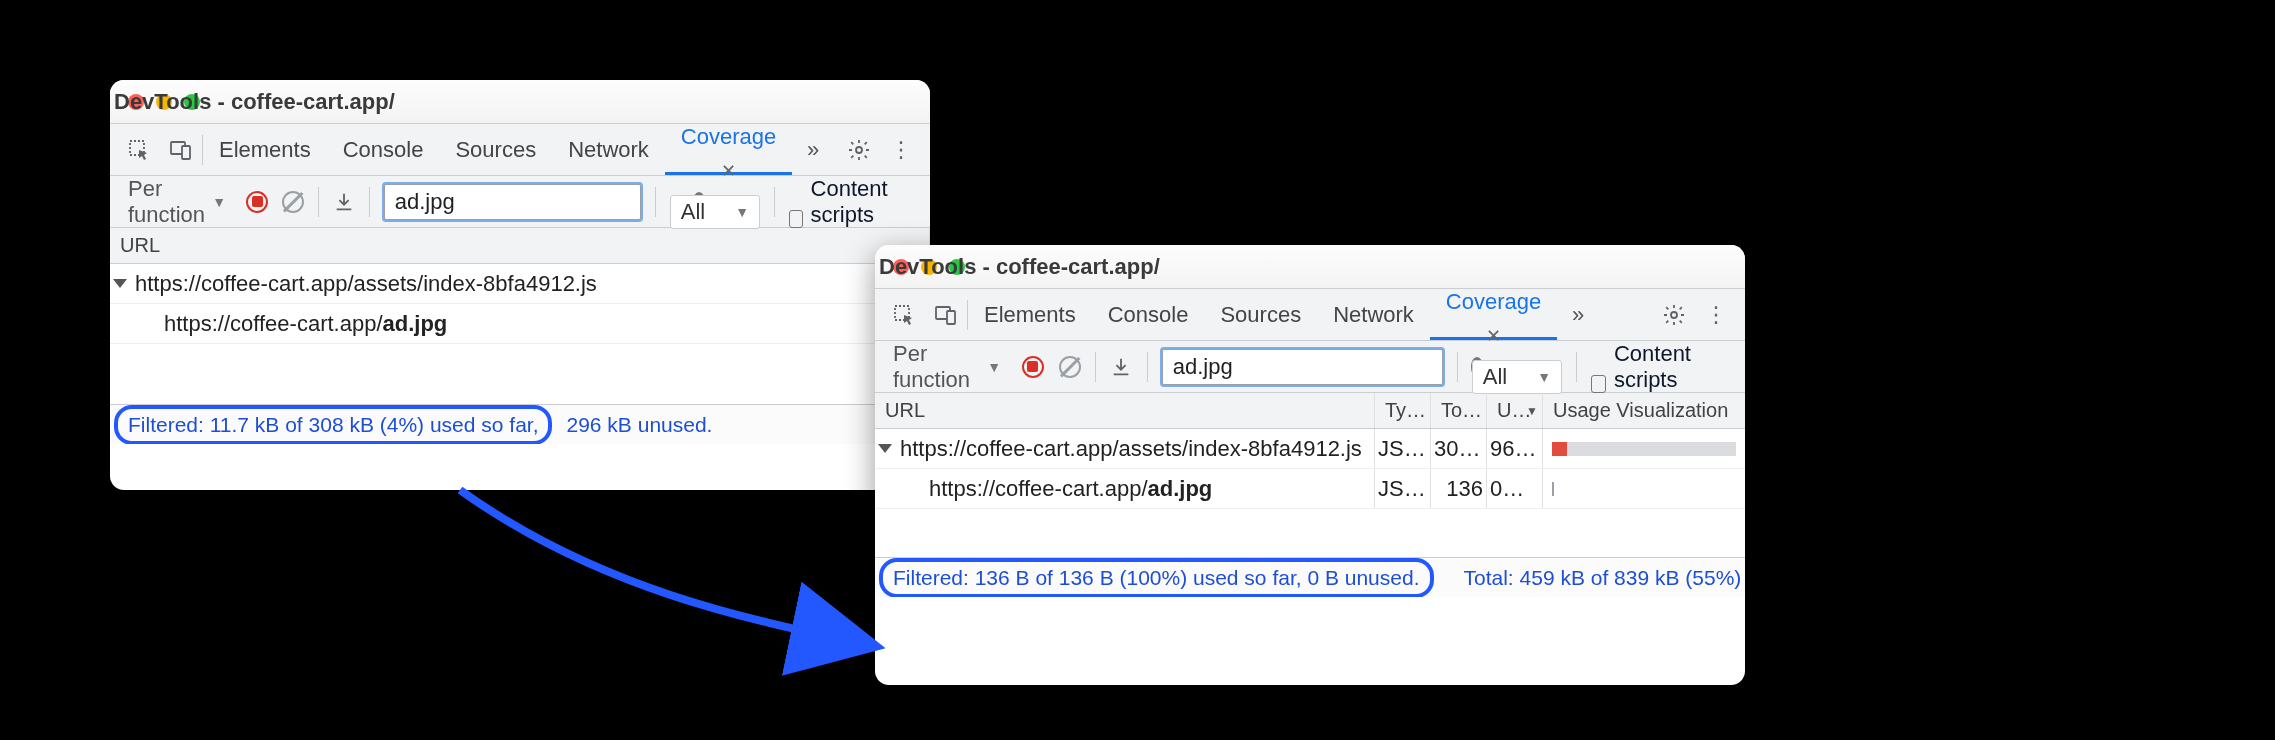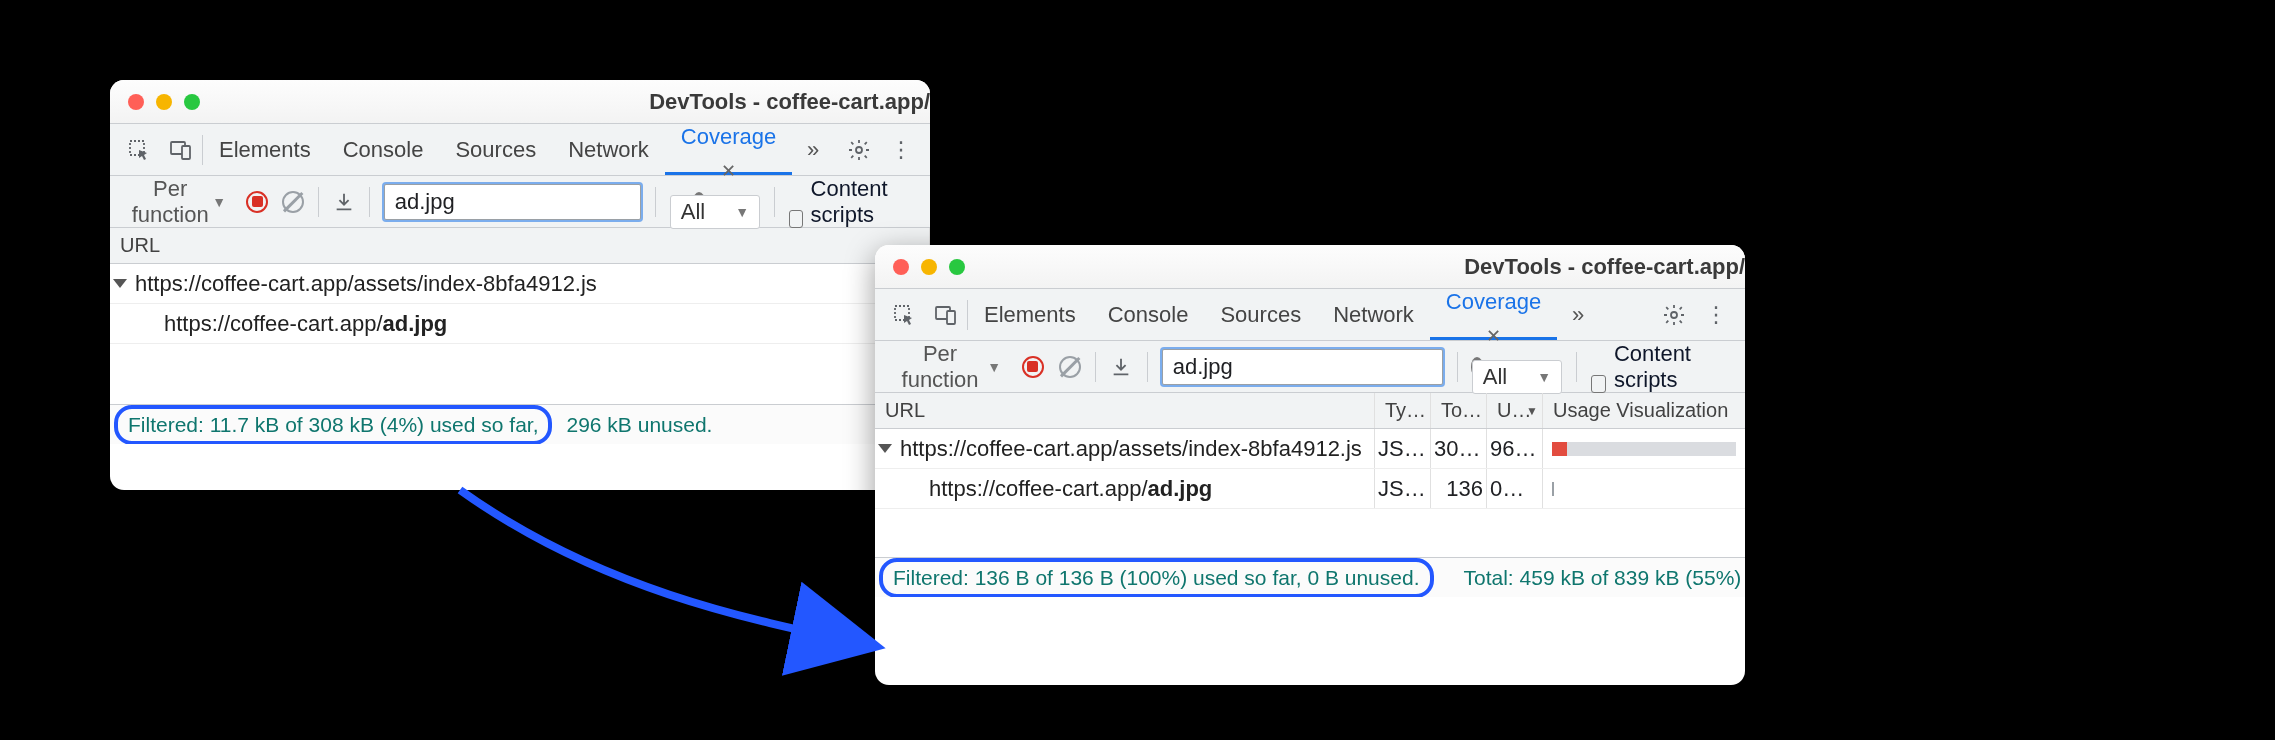--- a/index.html
+++ b/index.html
@@ -11,29 +11,29 @@
   }
   *{box-sizing:border-box;}
   body{margin:0;background:var(--bg);width:2275px;height:740px;font-family:-apple-system,BlinkMacSystemFont,"Segoe UI",Helvetica,Arial,sans-serif;color:var(--text);font-size:22px;position:relative;overflow:hidden;}
   .window{position:absolute;background:var(--panel);border-radius:14px;box-shadow:0 8px 30px rgba(0,0,0,.4);overflow:hidden;}
   .titlebar{display:flex;align-items:center;height:44px;background:linear-gradient(#fdfdfd,#f3f3f3);border-bottom:1px solid var(--border);position:relative;}
   .traffic{display:flex;gap:12px;padding:0 18px;align-items:center;}
   .dot{width:16px;height:16px;border-radius:50%;}
   .dot.close{background:var(--close);}
   .dot.min{background:var(--amber);}
   .dot.max{background:var(--green);}
-  .title{position:absolute;left:15px;right:0;text-align:right;font-weight:600;font-size:22px;color:#3a3a3a;pointer-events:none;}
+  .title{position:absolute;left:4px;right:0;text-align:left;font-weight:600;font-size:22px;color:#3a3a3a;pointer-events:none;}
   .tabs{display:flex;align-items:center;height:52px;border-bottom:1px solid var(--border);background:var(--toolbar);padding:0 8px;}
   .ticon{width:42px;display:flex;justify-content:center;align-items:center;color:#5f6368;}
   .tab{padding:0 16px;height:100%;display:flex;align-items:center;color:#444;cursor:default;gap:10px;}
   .tab.active{color:var(--blue);border-bottom:3px solid var(--blue);font-weight:500;flex-direction:column;}
   .tab .x{color:#666;font-size:18px;}
   .spacer{flex:1;}
   .toolbar{display:flex;align-items:center;height:52px;border-bottom:1px solid var(--border);background:var(--toolbar);padding:0 12px;gap:14px;}
-  .dropdown{display:flex;align-items:center;gap:0;color:#555;padding:2px 6px;text-align:center;}
+  .dropdown{display:flex;align-items:center;gap:0;color:#555;padding:2px 6px;}
   .tri{font-size:14px;color:#777;}
   .ibtn{width:28px;height:28px;display:flex;align-items:center;justify-content:center;color:#5f6368;border-radius:4px;}
   .record{width:22px;height:22px;border-radius:50%;border:2.5px solid #d93025;display:flex;align-items:center;justify-content:center;}
   .record::after{content:"";width:11px;height:11px;background:#d93025;border-radius:2px;}
   .clear{width:22px;height:22px;border-radius:50%;border:2.5px solid #9aa0a6;position:relative;}
   .clear::after{content:"";position:absolute;width:26px;height:2.5px;background:#9aa0a6;top:50%;left:50%;transform:translate(-50%,-50%) rotate(-45deg);}
   .dl svg{width:22px;height:22px;}
   .vsep{width:1px;height:30px;background:var(--border);}
   .filterbox{display:flex;align-items:center;border:1px solid #9aa0a6;box-shadow:0 0 0 2px rgba(26,115,232,.55);background:#fff;border-radius:2px;padding:3px 8px;min-width:210px;gap:8px;}
   .filterbox input{border:none;outline:none;font-size:22px;flex:1;background:transparent;color:#202124;}
@@ -44,21 +44,21 @@
   .gridhead{display:flex;background:var(--grid-head);border-bottom:1px solid var(--border);height:36px;align-items:center;color:#424242;font-size:20px;}
   .gh{padding:0 10px;border-right:1px solid var(--grid-border);height:100%;display:flex;align-items:center;overflow:hidden;white-space:nowrap;}
   .rows{background:#fff;}
   .row{display:flex;align-items:center;height:40px;border-bottom:1px solid #eee;}
   .row .cell{padding:0 3px;border-right:1px solid var(--grid-border);height:100%;display:flex;align-items:center;white-space:nowrap;overflow:hidden;}
   .disclose{display:inline-block;width:0;height:0;border-left:7px solid transparent;border-right:7px solid transparent;border-top:9px solid #555;margin-right:8px;}
   .urlcell{font-size:22px;color:#222;}
   .urlcell b{font-weight:700;}
   .usage{flex:1;height:14px;background:var(--usage-bg);position:relative;margin:0 6px;}
   .usage .used{position:absolute;left:0;top:0;bottom:0;background:var(--usage-red);}
-  .status{display:flex;height:40px;align-items:center;border-top:1px solid var(--border);background:#fbfbfb;font-size:21px;color:#0f766e;white-space:nowrap;overflow:hidden;}
+  .status{display:flex;height:40px;align-items:center;border-top:1px solid var(--border);background:#fbfbfb;font-size:21px;color:#1d4ed8;white-space:nowrap;overflow:hidden;}
   .status .pill{padding:4px 10px;}
   .status .pill.hl{border:4px solid var(--highlight);border-radius:18px;margin:2px 4px;}
   .status .sep{width:1px;height:22px;background:var(--grid-border);margin:0 8px;}
   .more{font-size:22px;color:#555;}
   .gear svg{width:24px;height:24px;}
   .arrow-annot{position:absolute;pointer-events:none;}
   .w1 .gh,.w1 .cell{flex:1;}
   .w2 .url-col{flex:0 0 500px;}
   .w2 .c-ty{flex:0 0 56px;}
   .w2 .c-to{flex:0 0 56px;}

